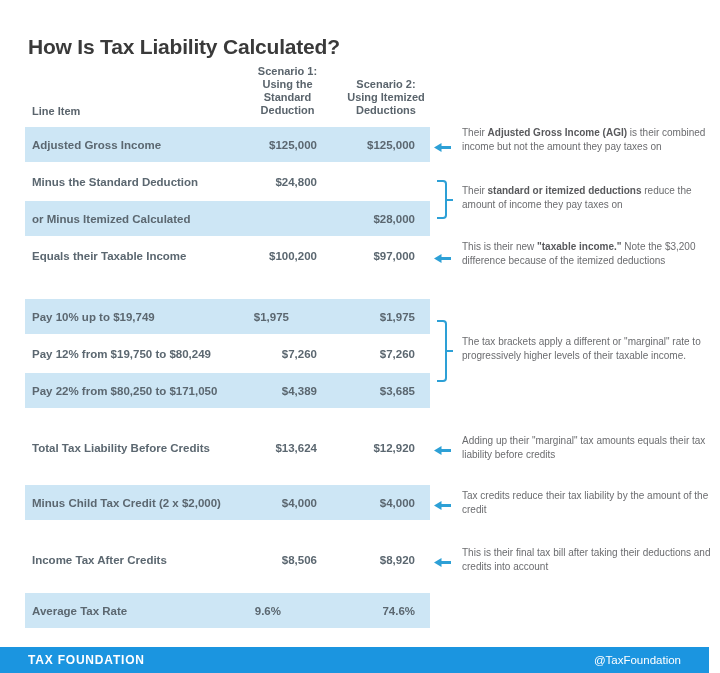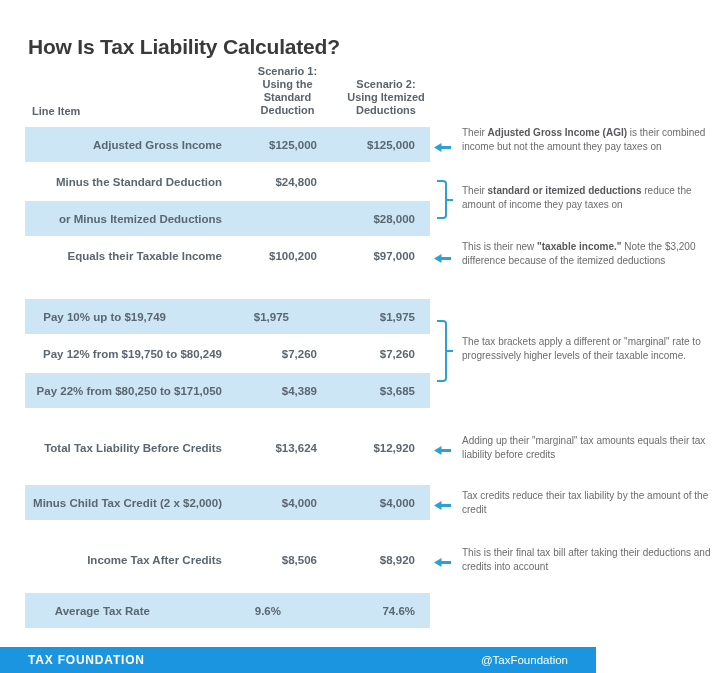--- a/index.html
+++ b/index.html
@@ -33,21 +33,21 @@
   .th-s1 { left: 215px; width: 95px; }
   .th-s2 { left: 312px; width: 98px; }
 
   .rows { margin-top: 10px; }
   .row {
     display: flex; align-items: center;
     height: 35px; padding-right: 15px; box-sizing: border-box;
     font-size: 11.5px; font-weight: 600; color: #5b6770;
   }
   .row.shaded { background: #cde6f5; }
-  .cell.label { flex: 1; padding-left: 7px; white-space: nowrap; text-align: right; }
+  .cell.label { flex: 1; padding-left: 7px; white-space: nowrap; }
   .cell.v1 { width: 95px; text-align: right; flex: none; }
   .cell.v2 { width: 98px; text-align: right; flex: none; }
 
   
   .ann-text {
     position: absolute; left: 462px; width: 252px;
     font-size: 10px; line-height: 14px; color: #6b6c6f;
     margin: 0;
   }
   .ann-text b { color: #58595c; font-weight: 700; }
@@ -58,21 +58,21 @@
     border-radius: 0 4px 4px 0;
     box-sizing: border-box;
   }
   .bracket-conn::after {
     content: ""; position: absolute; right: -8px; top: 50%;
     margin-top: -1px; width: 7px; height: 2px; background: #2da0d6;
   }
 
   
   .footer {
-    position: absolute; left: 0; top: 647px; width: 596px; height: 26px;
+    position: absolute; left: 0; top: 647px; width: 709px; height: 26px;
     background: #1b95e0; color: #ffffff;
     display: flex; align-items: center; justify-content: space-between;
     padding: 0 28px; box-sizing: border-box;
   }
   .footer .brand { font-size: 12px; font-weight: 700; letter-spacing: 0.8px; }
   .footer .handle { font-size: 11.5px; font-weight: 400; }
 </style>
 </head>
 <body>
 
@@ -96,21 +96,21 @@
           <div class="cell label">Adjusted Gross Income</div>
           <div class="cell v1">$125,000</div>
           <div class="cell v2">$125,000</div>
         </div>
         <div class="row" style="margin-top: 2px;">
           <div class="cell label">Minus the Standard Deduction</div>
           <div class="cell v1">$24,800</div>
           <div class="cell v2"></div>
         </div>
         <div class="row shaded" style="margin-top: 2px;">
-          <div class="cell label">or Minus Itemized Deductions</div>
+          <div class="cell label">or Minus Itemized Calculated</div>
           <div class="cell v1"></div>
           <div class="cell v2">$28,000</div>
         </div>
         <div class="row" style="margin-top: 2px;">
           <div class="cell label">Equals their Taxable Income</div>
           <div class="cell v1">$100,200</div>
           <div class="cell v2">$97,000</div>
         </div>
         <div class="row shaded" style="margin-top: 26px; gap: 28px;">
           <div class="cell label">Pay 10% up to $19,749</div>

